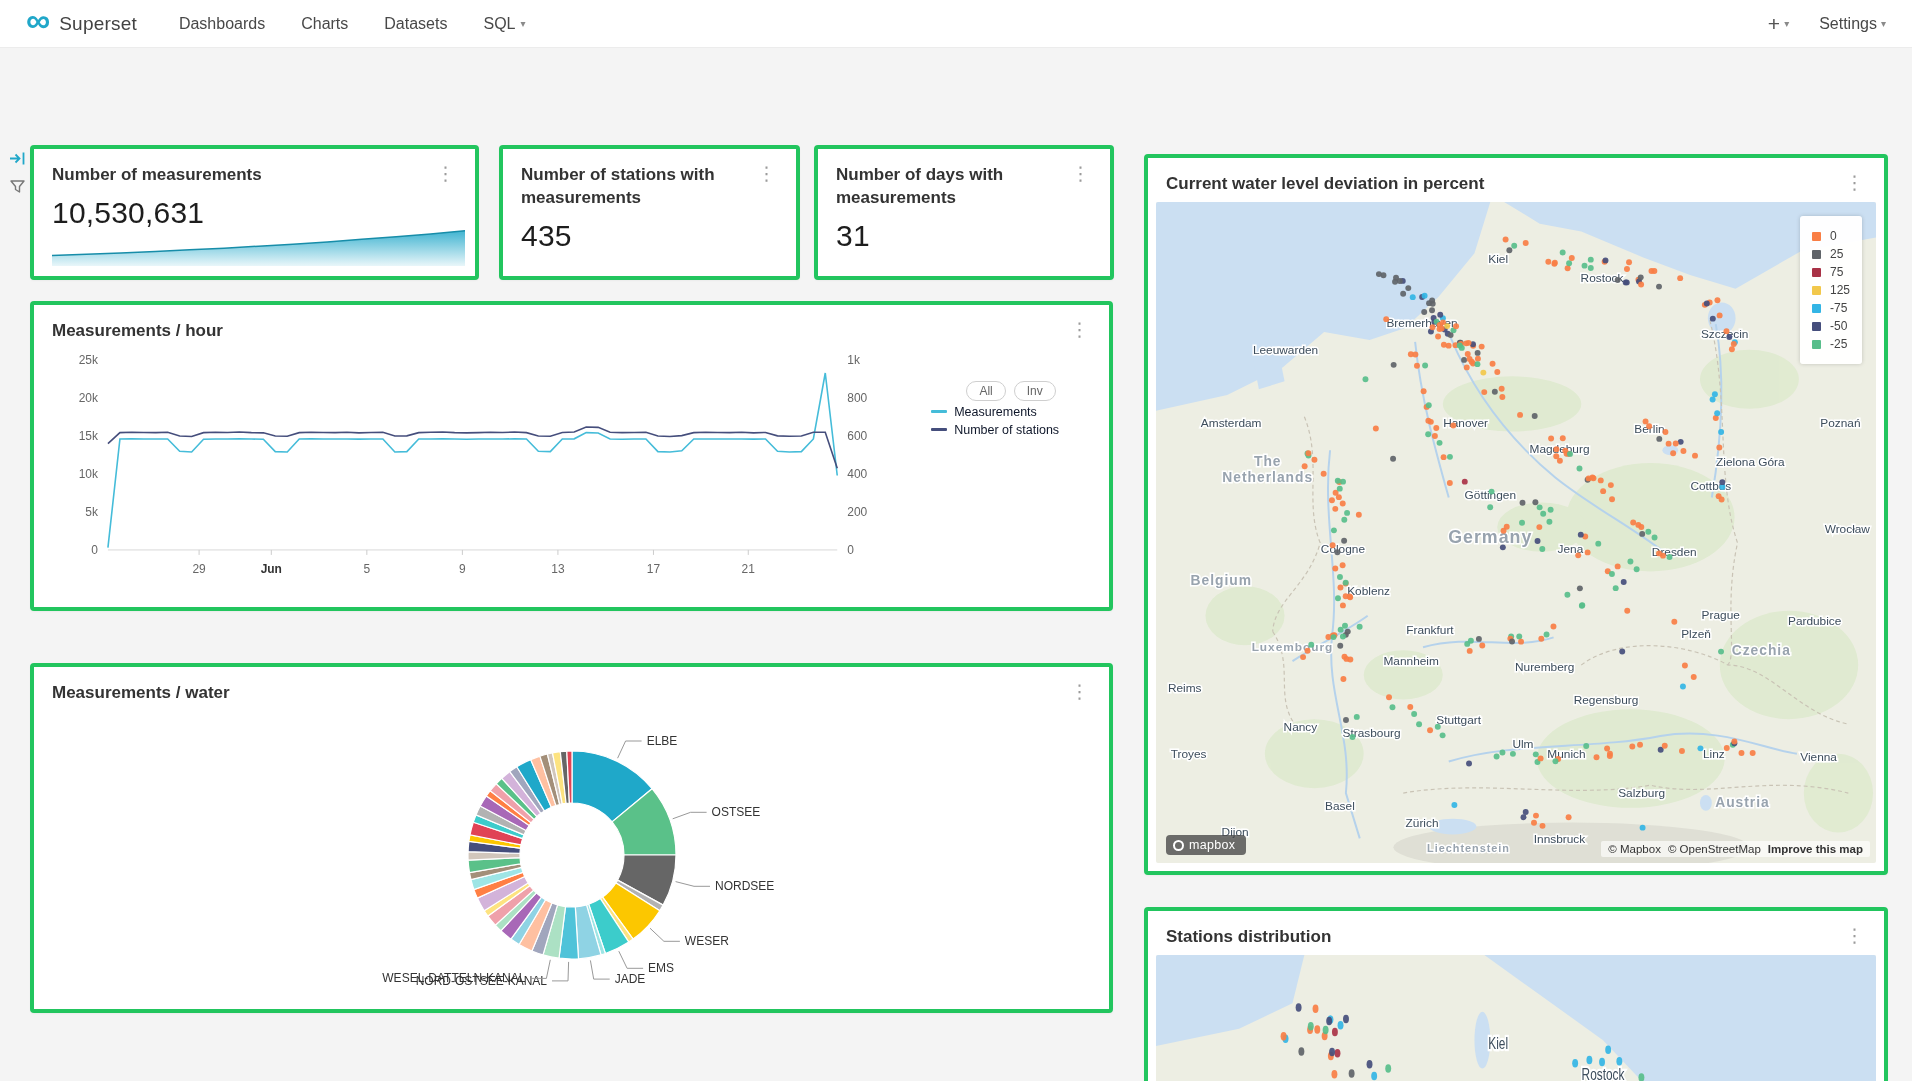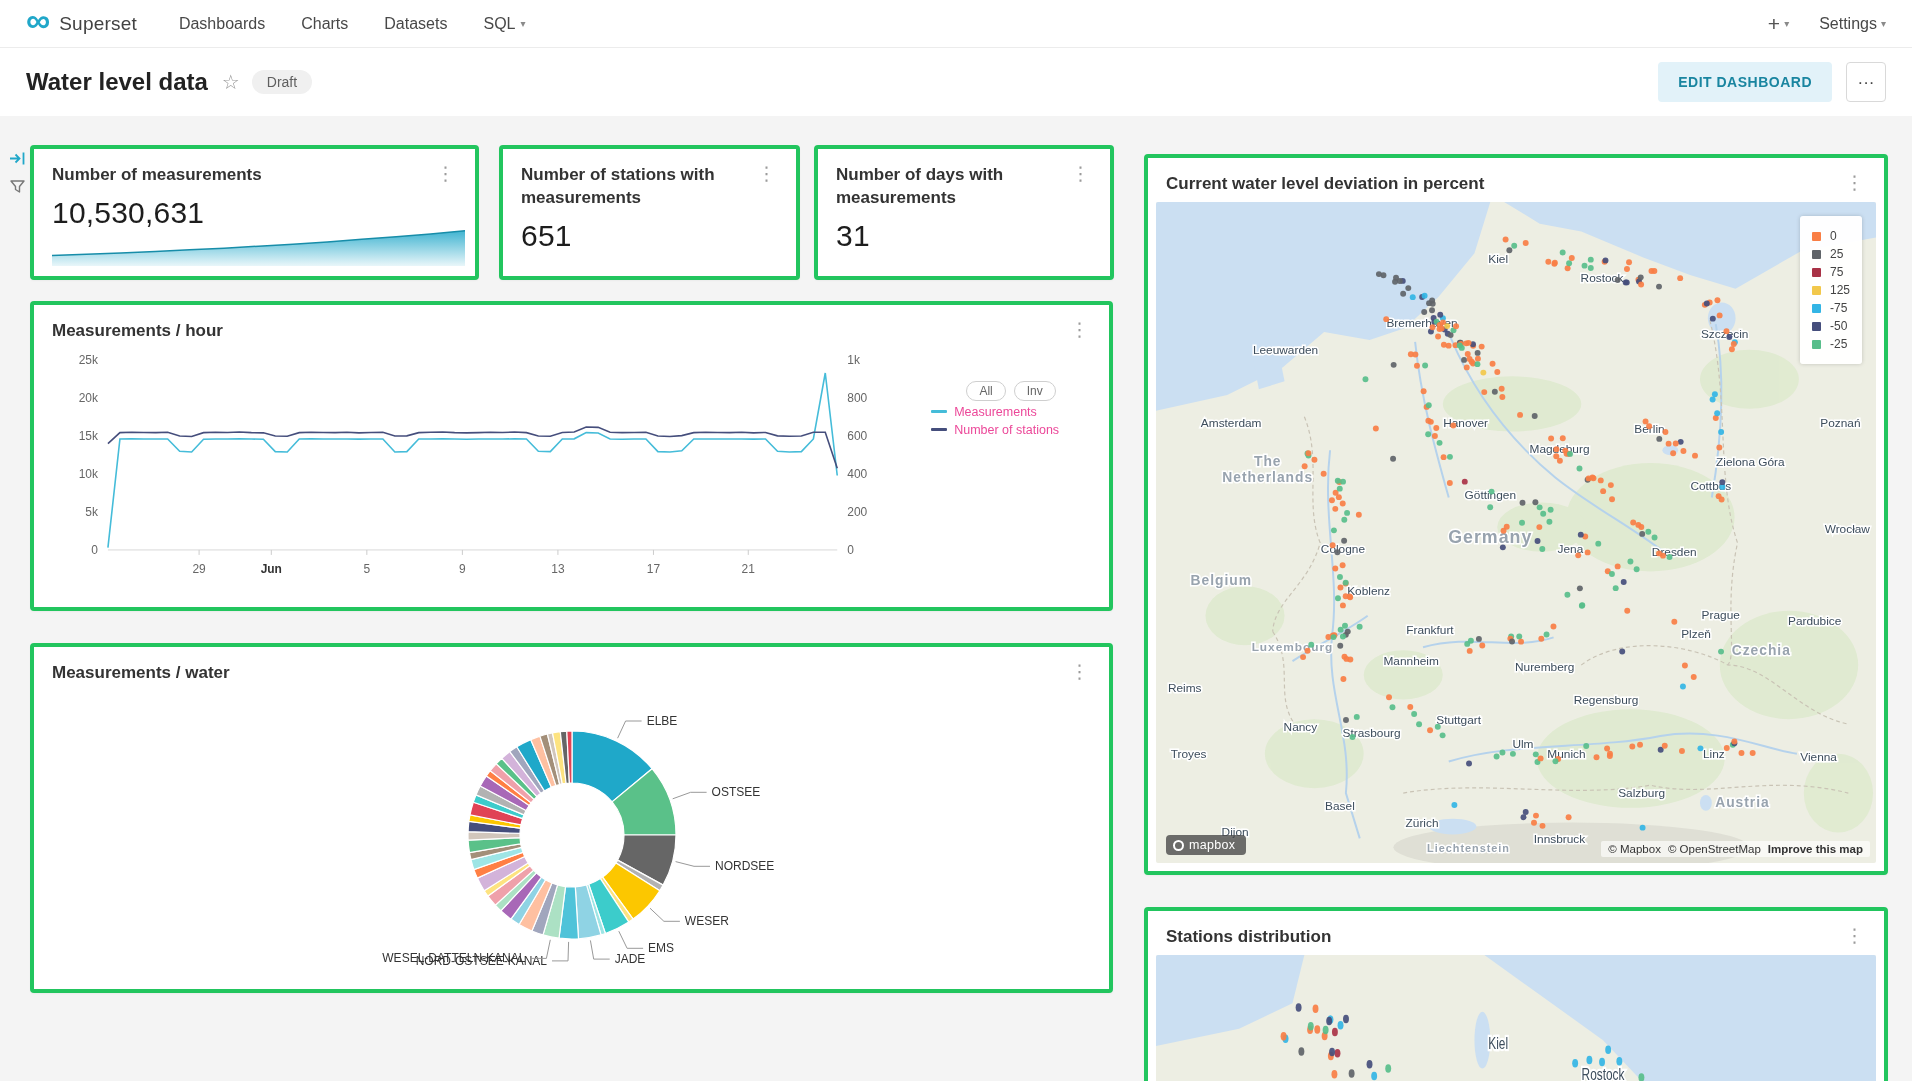--- a/index.html
+++ b/index.html
@@ -40,31 +40,31 @@
   .card{position:absolute;background:#fff;border:4px solid #22c55e;border-radius:4px;
     box-shadow:0 1px 2px rgba(0,0,0,.04)}
   .card-head{display:flex;align-items:flex-start;justify-content:space-between;padding:15px 18px 0 18px}
   .card-title{font-size:17px;font-weight:700;color:#333;line-height:1.35}
   .kebab{color:#9b9b9b;font-size:19px;cursor:pointer;line-height:1;padding:0 2px}
   #kpi1{left:30px;top:145px;width:449px;height:135px}
   #kpi2{left:499px;top:145px;width:301px;height:135px}
   #kpi3{left:814px;top:145px;width:300px;height:135px}
   #map1{left:1144px;top:154px;width:744px;height:721px}
   #hour{left:30px;top:301px;width:1083px;height:310px}
-  #water{left:30px;top:643px;width:1083px;height:350px}
+  #water{left:30px;top:663px;width:1083px;height:350px}
   #map2{left:1144px;top:907px;width:744px;height:620px}
   .kpi-value{font-size:30px;font-weight:500;color:#1d1d1d;padding:9px 18px 0;letter-spacing:.2px}
   .spark{position:absolute;left:18px;right:18px;bottom:10px;height:40px}
 
   
   .hour-body{display:flex;padding:2px 4px 0 4px}
   .hour-legend{width:188px;padding-top:36px}
   .legend-pills{display:flex;gap:8px;justify-content:center;margin-bottom:0}
   .pill{border:1px solid #CFCFCF;border-radius:12px;padding:2px 12px;font-size:12px;color:#666;cursor:pointer;background:#fff}
-  .legend-entry{display:flex;align-items:center;gap:7px;font-size:12.5px;color:#ec4899;margin:4px 0 0 14px;cursor:pointer}
+  .legend-entry{display:flex;align-items:center;gap:7px;font-size:12.5px;color:#0f172a;margin:4px 0 0 14px;cursor:pointer}
   .legend-swatch{width:16px;height:3px;border-radius:1px;flex:none}
   .axis-tick{font-size:12px;fill:#666}
   .axis-tick-bold{font-size:12px;fill:#333;font-weight:700}
 
   
   .map-area{position:absolute;left:8px;right:8px;top:44px;bottom:8px;overflow:hidden;border-radius:2px}
   #map2 .map-area{bottom:auto;height:568px}
   .map-area svg{position:absolute;inset:0;width:100%;height:100%}
   .map-legend{position:absolute;top:14px;right:14px;background:rgba(255,255,255,.97);
     border-radius:3px;padding:9px 12px;box-shadow:0 0 4px rgba(0,0,0,.18)}
@@ -116,29 +116,20 @@
         <span class="plus-glyph">+</span>
         <span class="caret">▾</span>
       </span>
       <span class="plus-menu">
         <span>Settings</span>
         <span class="caret">▾</span>
       </span>
     </div>
   </nav>
 
-  <header class="page-header">
-    <h1 class="title">Water level data</h1>
-    <span class="star">☆</span>
-    <span class="draft">Draft</span>
-    <div class="header-actions">
-      <button class="edit-btn">EDIT DASHBOARD</button>
-      <button class="more-btn">···</button>
-    </div>
-  </header>
 
   <div class="rail">
     <svg class="rail-icon" style="top:34px" width="17" height="17" viewBox="0 0 17 17">
       <path d="M1,8.5 H10 M6.5,4.5 L10.5,8.5 L6.5,12.5 M14.5,2.5 V14.5" stroke="#20A7C9" stroke-width="1.8" fill="none"></path>
     </svg>
     <svg class="rail-icon" style="top:62px" width="17" height="17" viewBox="0 0 17 17">
       <path d="M2,3 H15 L10.5,8.5 V14 L6.5,11.5 V8.5 Z" stroke="#777" stroke-width="1.4" fill="none" stroke-linejoin="round"></path>
     </svg>
   </div>
 
@@ -158,21 +149,21 @@
         <polygon points="0,29.5 34.416666666666664,28.366666666666667 68.83333333333333,26.95 103.25,25.53333333333333 137.66666666666666,23.833333333333332 172.08333333333334,22.133333333333333 206.5,20.15 240.91666666666669,18.166666666666664 275.3333333333333,15.899999999999999 309.75,13.350000000000001 344.1666666666667,10.8 378.5833333333333,7.966666666666669 413,4.850000000000001 413,40 0,40" fill="url(#sparkGrad)"></polygon>
         <polyline points="0,29.5 34.416666666666664,28.366666666666667 68.83333333333333,26.95 103.25,25.53333333333333 137.66666666666666,23.833333333333332 172.08333333333334,22.133333333333333 206.5,20.15 240.91666666666669,18.166666666666664 275.3333333333333,15.899999999999999 309.75,13.350000000000001 344.1666666666667,10.8 378.5833333333333,7.966666666666669 413,4.850000000000001" fill="none" stroke="#178DA9" stroke-width="1.5"></polyline>
       </svg>
   </section>
 
   <section class="card" id="kpi2">
     <div class="card-head">
       <div class="card-title">Number of stations with measurements</div>
       <div class="kebab">⋮</div>
     </div>
-    <div class="kpi-value">651</div>
+    <div class="kpi-value">435</div>
   </section>
 
   <section class="card" id="kpi3">
     <div class="card-head">
       <div class="card-title">Number of days with measurements</div>
       <div class="kebab">⋮</div>
     </div>
     <div class="kpi-value">31</div>
   </section>
 

